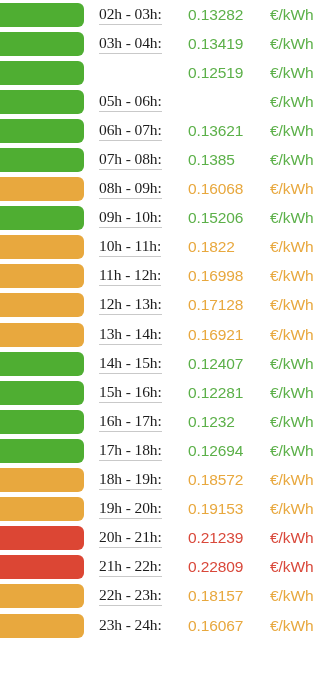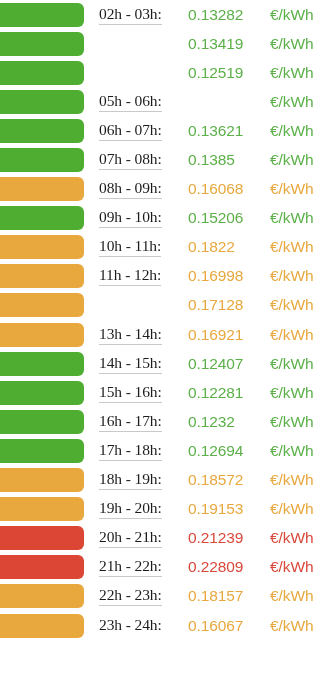--- a/index.html
+++ b/index.html
@@ -96,20 +96,21 @@
         <span class="hour-label" style="color: rgb(28, 28, 28); border-bottom-color: rgb(201, 201, 201);">02h - 03h:</span>
         <span class="price-value" style="color: rgb(92, 176, 73);">0.13282</span>
         <span class="price-unit" style="color: rgb(92, 176, 73);">€/kWh</span>
       </div>
     </div>
     <div class="price-row">
       <div class="bar-cell">
         <div class="bar" style="background: rgb(79, 174, 50);"></div>
       </div>
       <div class="labels">
+        <span class="hour-label" style="color: rgb(28, 28, 28); border-bottom-color: rgb(201, 201, 201);">03h - 04h:</span>
         <span class="price-value" style="color: rgb(92, 176, 73);">0.13419</span>
         <span class="price-unit" style="color: rgb(92, 176, 73);">€/kWh</span>
       </div>
     </div>
     <div class="price-row">
       <div class="bar-cell">
         <div class="bar" style="background: rgb(79, 174, 50);"></div>
       </div>
       <div class="labels">
         <span class="price-value" style="color: rgb(92, 176, 73);">0.12519</span>
@@ -183,20 +184,21 @@
         <span class="hour-label" style="color: rgb(28, 28, 28); border-bottom-color: rgb(201, 201, 201);">11h - 12h:</span>
         <span class="price-value" style="color: rgb(232, 168, 62);">0.16998</span>
         <span class="price-unit" style="color: rgb(232, 168, 62);">€/kWh</span>
       </div>
     </div>
     <div class="price-row">
       <div class="bar-cell">
         <div class="bar" style="background: rgb(232, 168, 62);"></div>
       </div>
       <div class="labels">
+        <span class="hour-label" style="color: rgb(28, 28, 28); border-bottom-color: rgb(201, 201, 201);">12h - 13h:</span>
         <span class="price-value" style="color: rgb(232, 168, 62);">0.17128</span>
         <span class="price-unit" style="color: rgb(232, 168, 62);">€/kWh</span>
       </div>
     </div>
     <div class="price-row">
       <div class="bar-cell">
         <div class="bar" style="background: rgb(232, 168, 62);"></div>
       </div>
       <div class="labels">
         <span class="hour-label" style="color: rgb(28, 28, 28); border-bottom-color: rgb(201, 201, 201);">13h - 14h:</span>

